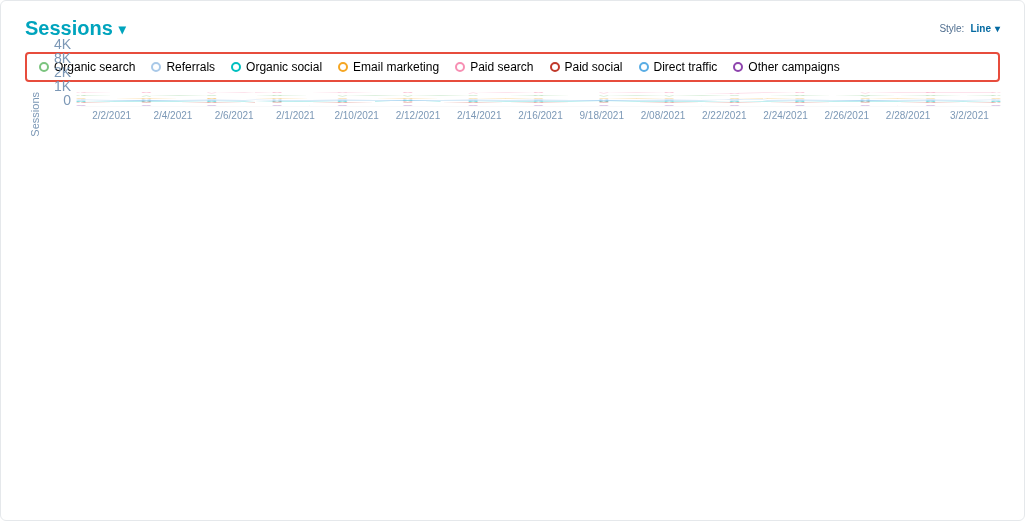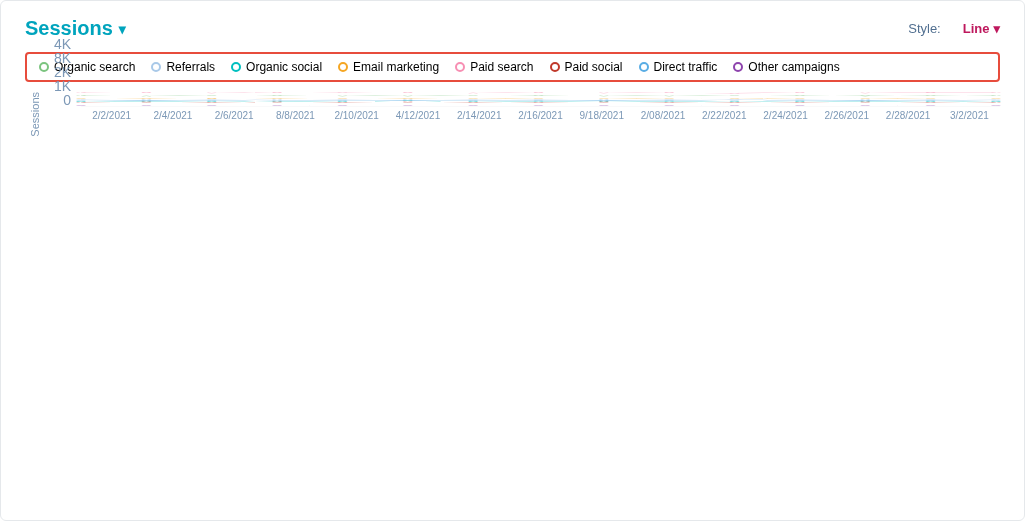--- a/index.html
+++ b/index.html
@@ -31,29 +31,29 @@
       font-size: 20px;
       font-weight: 700;
     }
     .title-dropdown-icon {
       color: #00a4bd;
       font-size: 14px;
     }
     .style-control {
       display: flex;
       align-items: center;
-      gap: 22px;
-      font-size: 13px;
+      gap: 6px;
+      font-size: 10px;
       color: #516f90;
     }
     .style-dropdown {
       display: flex;
       align-items: center;
       gap: 4px;
-      color: #be185d;
+      color: #0369a1;
       font-weight: 600;
       cursor: pointer;
     }
     .legend-box {
       border: 2px solid #e74c3c;
       border-radius: 4px;
       padding: 6px 12px;
       display: flex;
       flex-wrap: wrap;
       gap: 4px 16px;
@@ -374,23 +374,23 @@
             <circle cx="832" cy="318" r="4" fill="white" stroke="#8e44ad" stroke-width="2"></circle>
             <circle cx="896" cy="318" r="4" fill="white" stroke="#8e44ad" stroke-width="2"></circle>
           </g>
         </svg>
       </div>
       <div class="x-axis">
 
       <div class="x-label">2/2/2021</div>
           <div class="x-label">2/4/2021</div>
           <div class="x-label">2/6/2021</div>
-          <div class="x-label">8/8/2021</div>
+          <div class="x-label">2/1/2021</div>
           <div class="x-label">2/10/2021</div>
-          <div class="x-label">4/12/2021</div>
+          <div class="x-label">2/12/2021</div>
           <div class="x-label">2/14/2021</div>
           <div class="x-label">2/16/2021</div>
           <div class="x-label">9/18/2021</div>
           <div class="x-label">2/08/2021</div>
           <div class="x-label">2/22/2021</div>
           <div class="x-label">2/24/2021</div>
           <div class="x-label">2/26/2021</div>
           <div class="x-label">2/28/2021</div>
           <div class="x-label">3/2/2021</div>
         </div>

